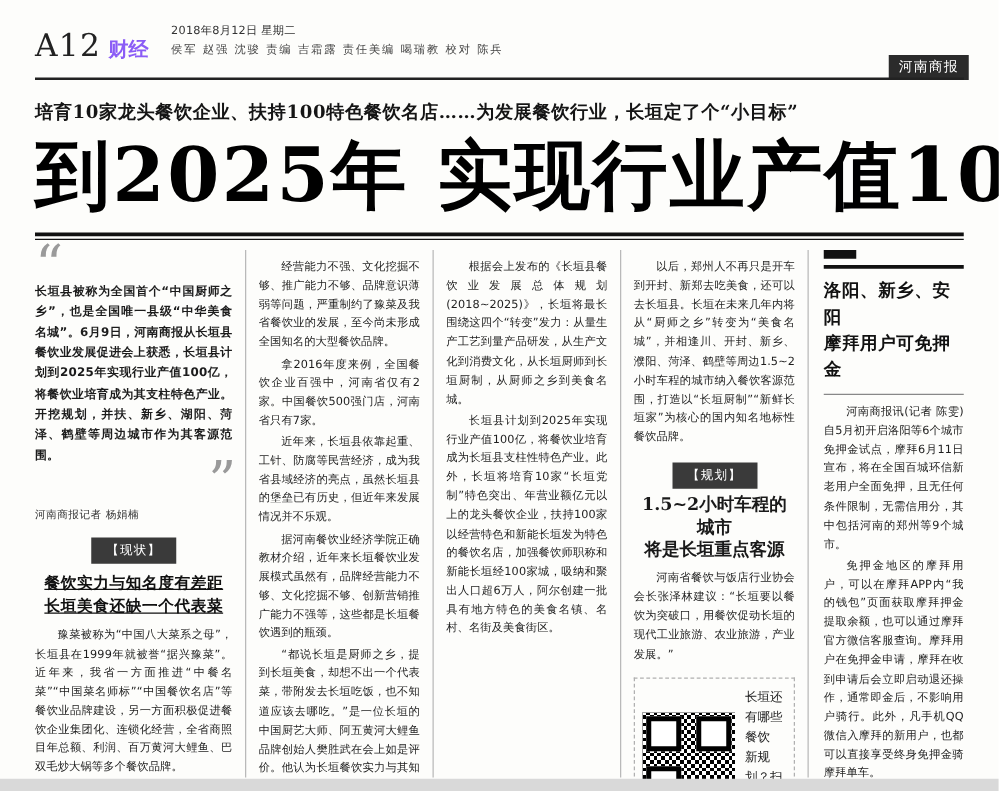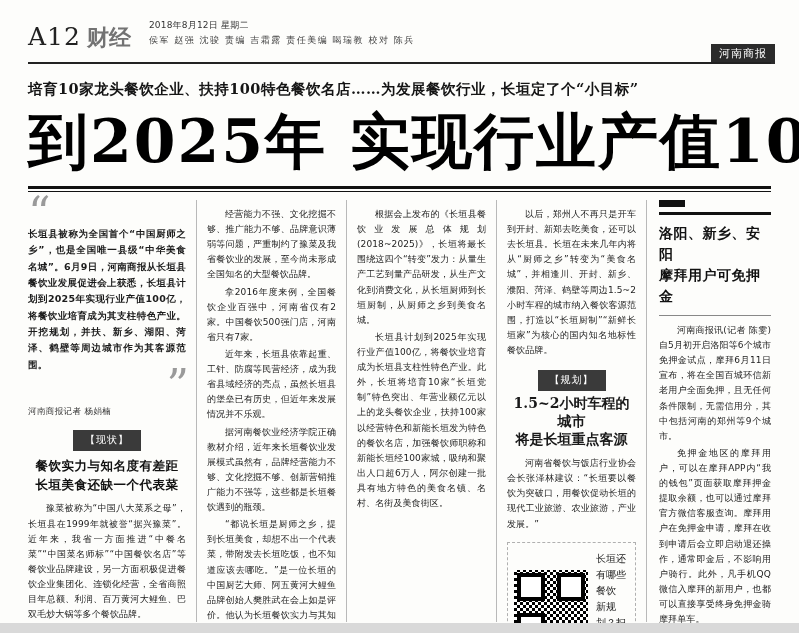--- a/index.html
+++ b/index.html
@@ -38,24 +38,24 @@
   .page-no {
     font-family: "DejaVu Serif", "Liberation Serif", serif;
     font-size: 25px;
     letter-spacing: 1px;
     color: #222;
     line-height: 1;
     margin-right: 6px;
     font-weight: normal;
   }
   .section-name {
-    font-family: Liberation Sans, sans-serif;
-    font-size: 22px;
-    font-weight: bold;
-    color: #737373;
+    font-family: Liberation Mono, monospace;
+    font-size: 16px;
+    font-weight: bold;
+    color: #8b5cf6;
     line-height: 1;
   }
   .mh-meta {
     margin-left: 18px;
     padding-top: 4px;
     font-size: 9px;
     color: #333;
     line-height: 1.7;
   }
   .mh-meta .date {
@@ -178,20 +178,21 @@
   }
   .sec-title {
     font-family: "DejaVu Serif", "Liberation Serif", serif;
     font-size: 12.5px;
     font-weight: bold;
     color: #111;
     line-height: 1.5;
     margin-top: 6px;
     text-align: center;
     letter-spacing: 0.5px;
+    text-decoration: underline;
   }
   .sec-num {
     font-family: "DejaVu Serif", "Liberation Serif", serif;
     font-size: 14px;
     font-weight: bold;
     text-align: center;
     margin-top: 4px;
   }
 
   .body-text {

